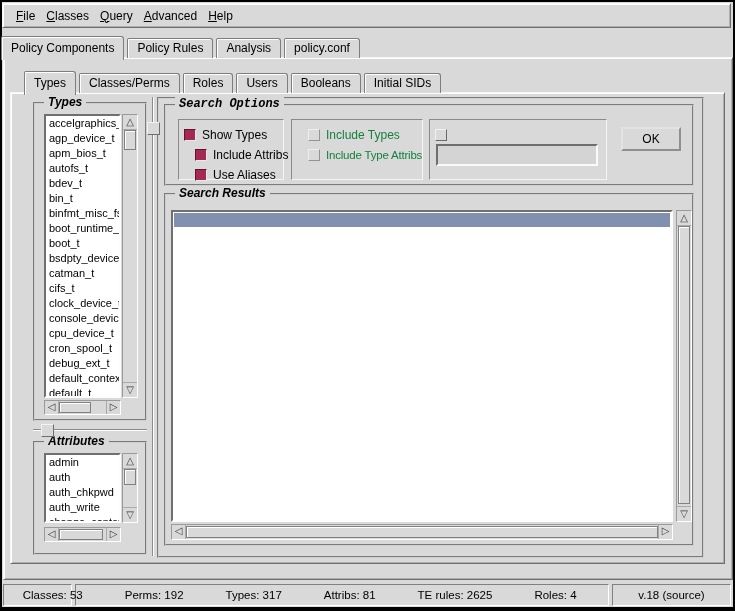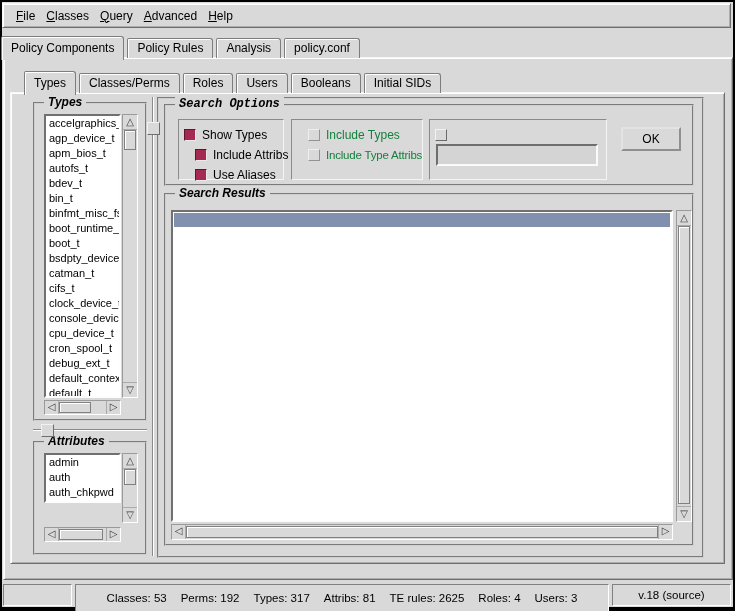--- a/index.html
+++ b/index.html
@@ -155,21 +155,21 @@
   <div class="sb-thumb" style="top:1px;bottom:1px;left:14px;width:30px;"></div>
   <span class="sb-a rt">▷</span>
 </div>
 
 <div class="abs hline z4" style="left:33px;top:429px;width:114px;"></div>
 <div class="abs knob z5" style="left:41px;top:424px;"></div>
 
 <div class="abs lframe z4" style="left:33px;top:441px;width:114px;height:114px;box-sizing:border-box;">
   <span class="legend">Attributes</span>
 </div>
-<div class="abs listbox z5" style="left:44px;top:453px;width:77px;height:50px;">
+<div class="abs listbox z5" style="left:44px;top:453px;width:77px;height:70px;">
 
 <div class="list-item">admin</div>
     <div class="list-item">auth</div>
     <div class="list-item">auth_chkpwd</div>
     <div class="list-item">auth_write</div>
     <div class="list-item">change_context</div>
   </div>
 <div class="abs sb z5" style="left:122px;top:453px;width:16px;height:70px;">
   <span class="sb-a up">△</span>
   <div class="sb-thumb" style="left:1px;right:1px;top:15px;height:14px;"></div>
@@ -234,21 +234,21 @@
   <div class="sb-thumb" style="left:1px;right:1px;top:15px;height:276px;"></div>
   <span class="sb-a down">▽</span>
 </div>
 <div class="abs sb z5" style="left:171px;top:524px;width:502px;height:16px;">
   <span class="sb-a lt">◁</span>
   <div class="sb-thumb" style="top:1px;bottom:1px;left:14px;right:14px;"></div>
   <span class="sb-a rt">▷</span>
 </div>
 
 <div class="abs statcell" style="left:3px;top:584px;width:69px;height:22px;"></div>
-<div class="abs statcell" style="left:75px;top:584px;width:534px;height:28px;">
+<div class="abs statcell" style="left:75px;top:584px;width:534px;height:22px;gap:28px;">
 
 <span class="stat">Classes: 53</span>
     <span class="stat">Perms: 192</span>
     <span class="stat">Types: 317</span>
     <span class="stat">Attribs: 81</span>
     <span class="stat">TE rules: 2625</span>
     <span class="stat">Roles: 4</span>
     <span class="stat">Users: 3</span>
   </div>
 <div class="abs statcell" style="left:612px;top:584px;width:119px;height:22px;">

